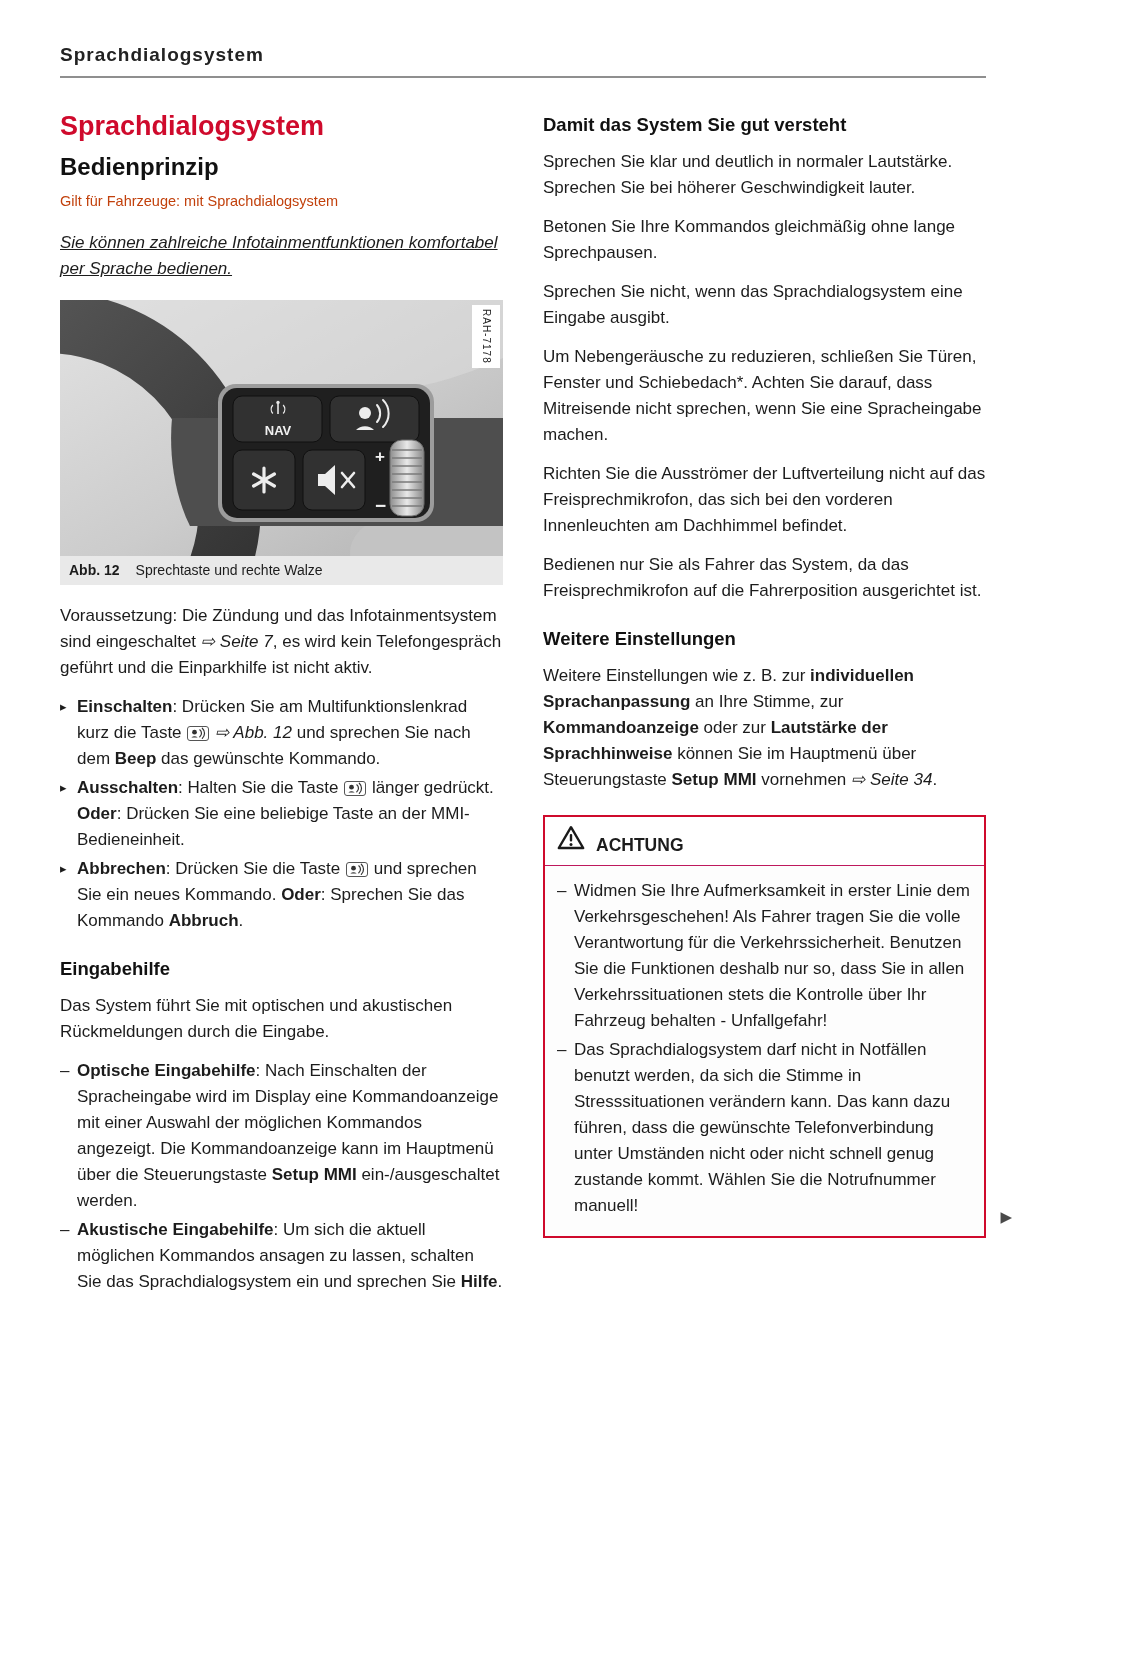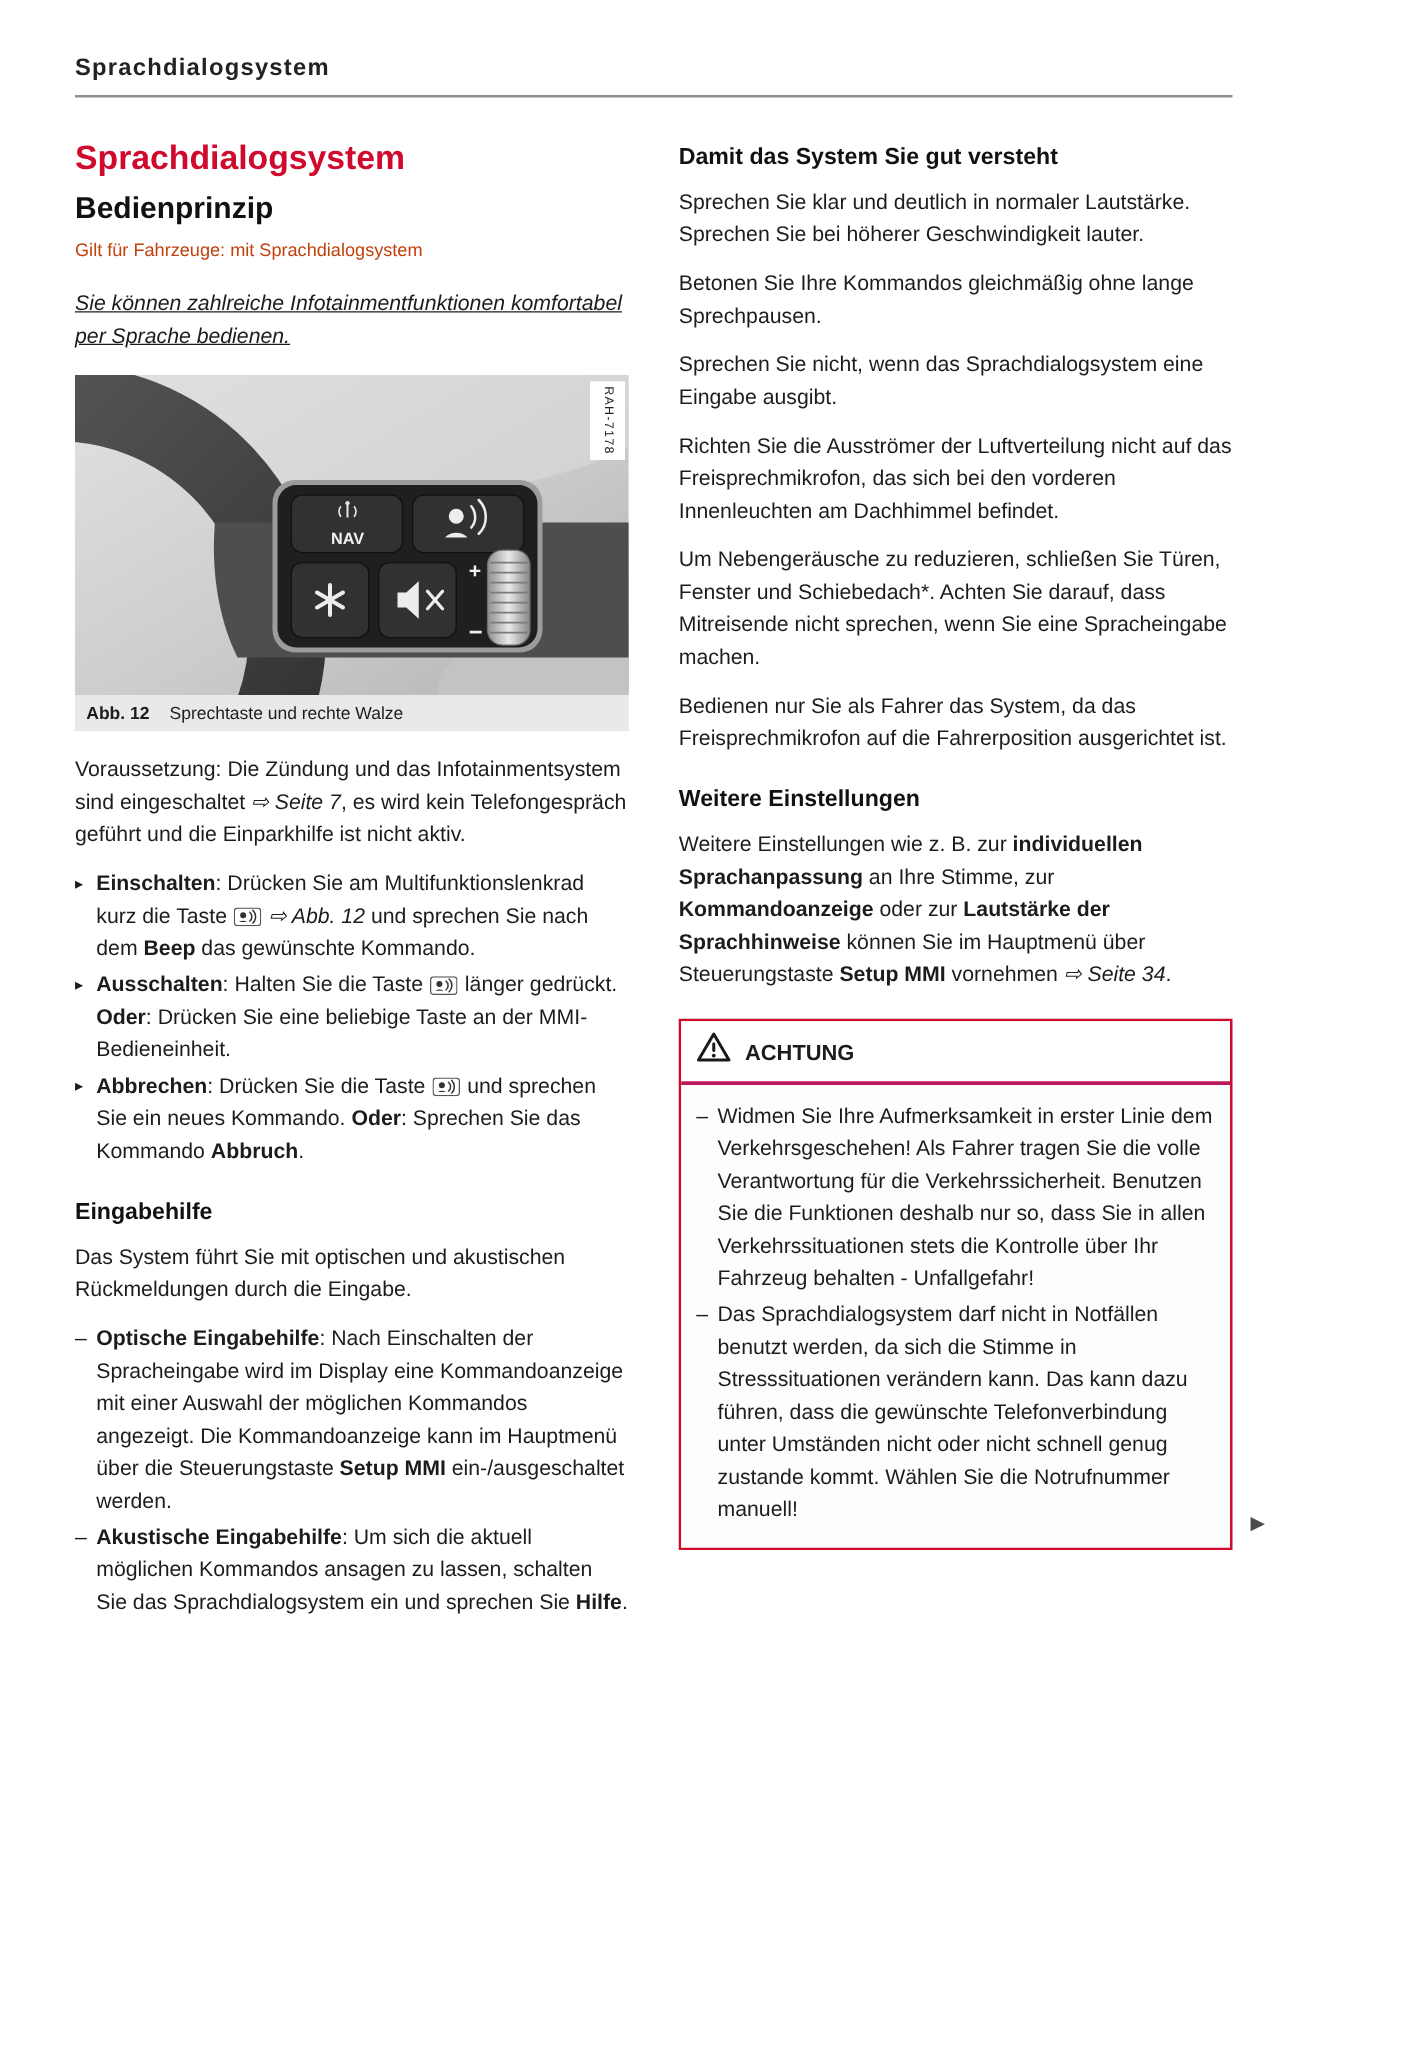--- a/index.html
+++ b/index.html
@@ -72,23 +72,23 @@
   
   .key-icon { display:inline-block; vertical-align:-3px; line-height:0; margin:0 1px; }
 
   
   .warning {
     position:relative;
     margin-top:22px;
     border:2px solid #cf0a2c;
   }
   .warning-header {
-    display:flex; align-items:center; gap:11px;
+    display:flex; align-items:flex-end; gap:11px;
     padding:8px 12px 7px;
-    border-bottom:3px solid #be185d;
+    border-bottom:1px solid #be185d;
     background:#ffffff;
   }
   .warning-header .w-title { font-weight:bold; font-size:17.5px; }
   .warning-body { padding:10px 12px 14px; background:#fdfdfd; }
   .warning-body .mlist { margin-bottom:0; }
   .continue-arrow {
     position:absolute; right:-28px; bottom:6px;
     font-size:15px; color:#4a4a4a;
   }
 
@@ -243,22 +243,22 @@
         </div>
 
       </div>
 
       <div class="col col-right">
 
         <h3 class="section">Damit das System Sie gut versteht</h3>
         <p class="para">Sprechen Sie klar und deutlich in normaler Lautstärke. Sprechen Sie bei höherer Geschwindigkeit lauter.</p>
         <p class="para">Betonen Sie Ihre Kommandos gleichmäßig ohne lange Sprechpausen.</p>
         <p class="para">Sprechen Sie nicht, wenn das Sprachdialogsystem eine Eingabe ausgibt.</p>
+        <p class="para">Um Nebengeräusche zu reduzieren, schließen Sie Türen, Fenster und Schiebedach*. Achten Sie darauf, dass Mitreisende nicht sprechen, wenn Sie eine Spracheingabe machen.</p>
         <p class="para">Richten Sie die Ausströmer der Luftverteilung nicht auf das Freisprechmikrofon, das sich bei den vorderen Innenleuchten am Dachhimmel befindet.</p>
-        <p class="para">Um Nebengeräusche zu reduzieren, schließen Sie Türen, Fenster und Schiebedach*. Achten Sie darauf, dass Mitreisende nicht sprechen, wenn Sie eine Spracheingabe machen.</p>
         <p class="para">Bedienen nur Sie als Fahrer das System, da das Freisprechmikrofon auf die Fahrerposition ausgerichtet ist.</p>
 
         <h3 class="section">Weitere Einstellungen</h3>
         <p class="para"><span>Weitere Einstellungen wie z. B. zur </span><span class="b">individuellen Sprachanpassung</span><span> an Ihre Stimme, zur </span><span class="b">Kommandoanzeige</span><span> oder zur </span><span class="b">Lautstärke der Sprachhinweise</span><span> können Sie im Hauptmenü über Steuerungstaste </span><span class="b">Setup MMI</span><span> vornehmen </span><span class="i">⇨ Seite 34</span><span>.</span></p>
 
         <div class="warning">
           <div class="warning-header">
             <span class="w-icon">
               <svg width="28" height="25" viewBox="0 0 28 25">
                 <path d="M14 2.2 L26.2 23 H1.8 Z" fill="#ffffff" stroke="#1a1a1a" stroke-width="2.4" stroke-linejoin="round"></path>

